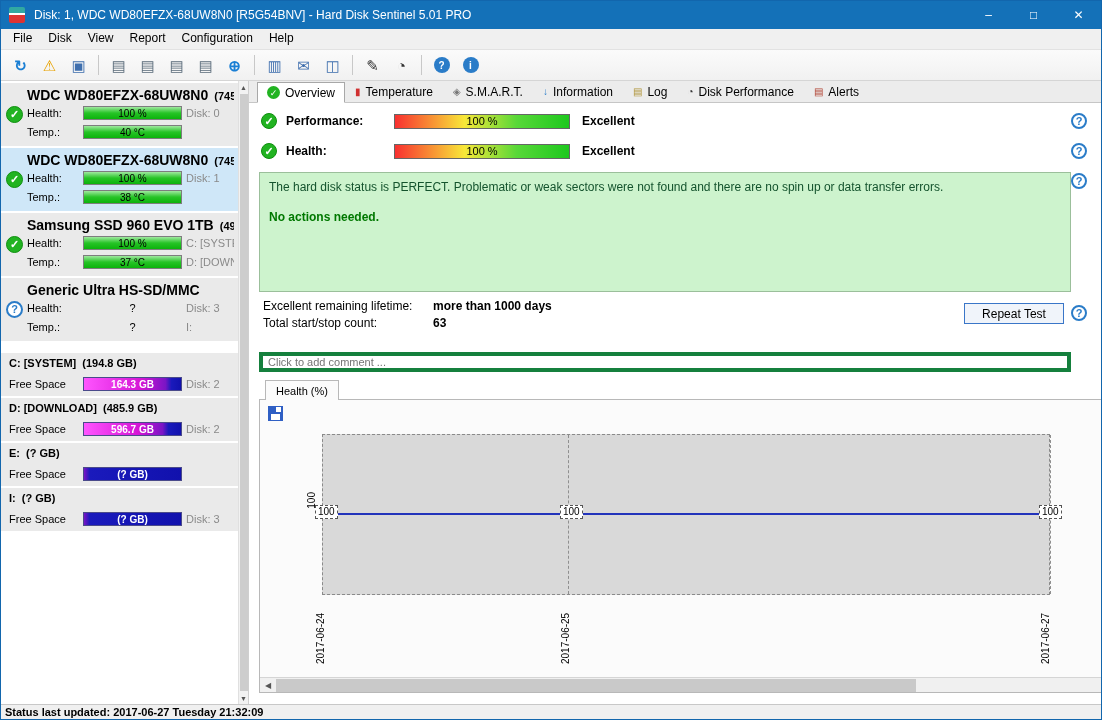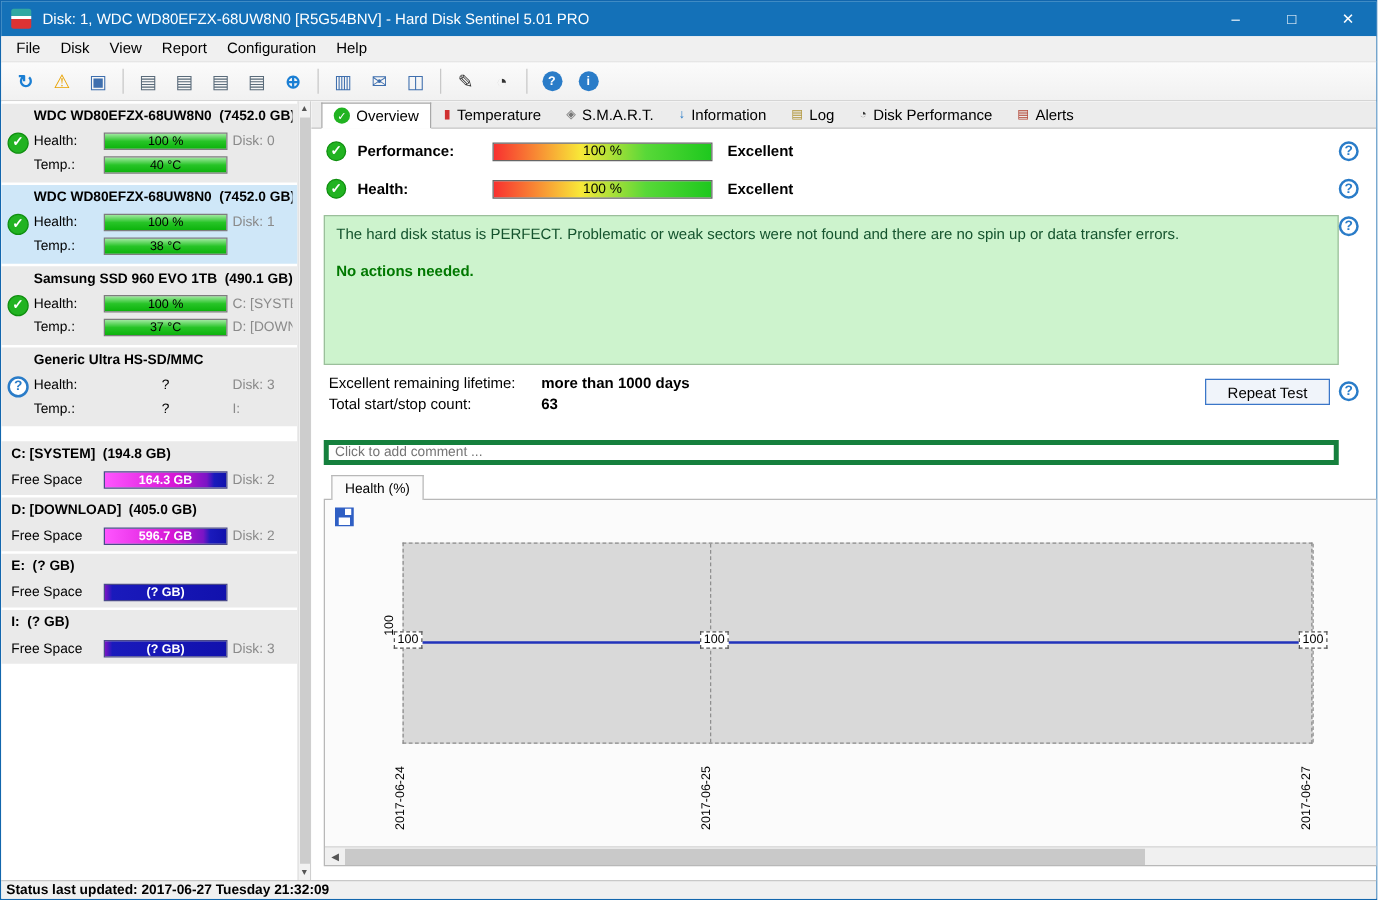--- a/index.html
+++ b/index.html
@@ -39,21 +39,21 @@
   .sidebar { width:248px; flex:0 0 auto; display:flex; border-right:1px solid #cfcfcf; background:#fff; }
   .side-list { flex:1; overflow:hidden; padding-top:2px; }
   .disk-item { position:relative; height:63px; margin-bottom:2px; background:#eaeaea; padding:4px 4px 5px 26px; }
   .disk-item.selected { background:#cfe7f8; }
   .part-item { height:43px; margin-bottom:2px; background:#eaeaea; padding:4px 4px 8px 8px; }
   .side-gap { height:10px; }
   .ok-circle { width:17px; height:17px; background:#21b321; border:1px solid #0f8f0f; border-radius:50%; color:#fff; font-size:11px; font-weight:bold; display:inline-flex; align-items:center; justify-content:center; line-height:1; }
   .q-circle  { width:17px; height:17px; background:#fff; border:2px solid #2a7cc8; border-radius:50%; color:#2a7cc8; font-size:11px; font-weight:bold; display:inline-flex; align-items:center; justify-content:center; line-height:1; }
   .disk-item > .ok-circle, .disk-item > .q-circle { position:absolute; left:5px; top:23px; }
   .d-title { font-size:11px; white-space:nowrap; overflow:hidden; height:16px; margin-bottom:3px; }
-  .d-title b { font-size:11px; }
+  .d-title b { font-size:14px; }
   .d-size { margin-left:3px;font-weight:bold; }
   .d-right { color:#8a8a8a; white-space:nowrap; overflow:hidden; font-size:11px; }
   .d-grid { display:grid; grid-template-columns:52px 99px auto; column-gap:4px; row-gap:5px; align-items:center; font-size:11px; }
   .p-grid { display:grid; grid-template-columns:70px 99px auto; column-gap:4px; align-items:center; font-size:11px; }
   .p-title { font-size:11px; white-space:nowrap; overflow:hidden; height:16px; margin-bottom:4px; }
   .sbar { height:14px; display:flex; align-items:center; justify-content:center; font-size:10px; overflow:hidden; }
   .sbar.green { background:linear-gradient(#9fe99f,#27c427 50%,#0cb30c); border:1px solid #7d7d7d; color:#000; }
   .sbar.none  { background:transparent; border:none; color:#000; font-size:11px; }
   .sbar.freebar { border:1px solid #4a4a8a; color:#fff; font-weight:bold;
       background:linear-gradient(to right,#ff55ff,#d515d5 calc(var(--fill,0%) - 25%),#7a15c5 var(--fill,0%),#1a1abc calc(var(--fill,0%) + 6%),#1111ad); }
@@ -290,21 +290,21 @@
             <span class="sbar freebar" style="--fill: 84%;">
                 <span>164.3 GB</span>
               </span>
             <span class="d-right">Disk: 2</span>
           </div>
         </div>
 
         <div class="part-item">
           <div class="p-title">
             <b>D: [DOWNLOAD]</b>
-            <span class="d-size">(405.0 GB)</span>
+            <span class="d-size">(485.9 GB)</span>
           </div>
           <div class="p-grid">
             <span>Free Space</span>
             <span class="sbar freebar" style="--fill: 81%;">
                 <span>596.7 GB</span>
               </span>
             <span class="d-right">Disk: 2</span>
           </div>
         </div>
 

